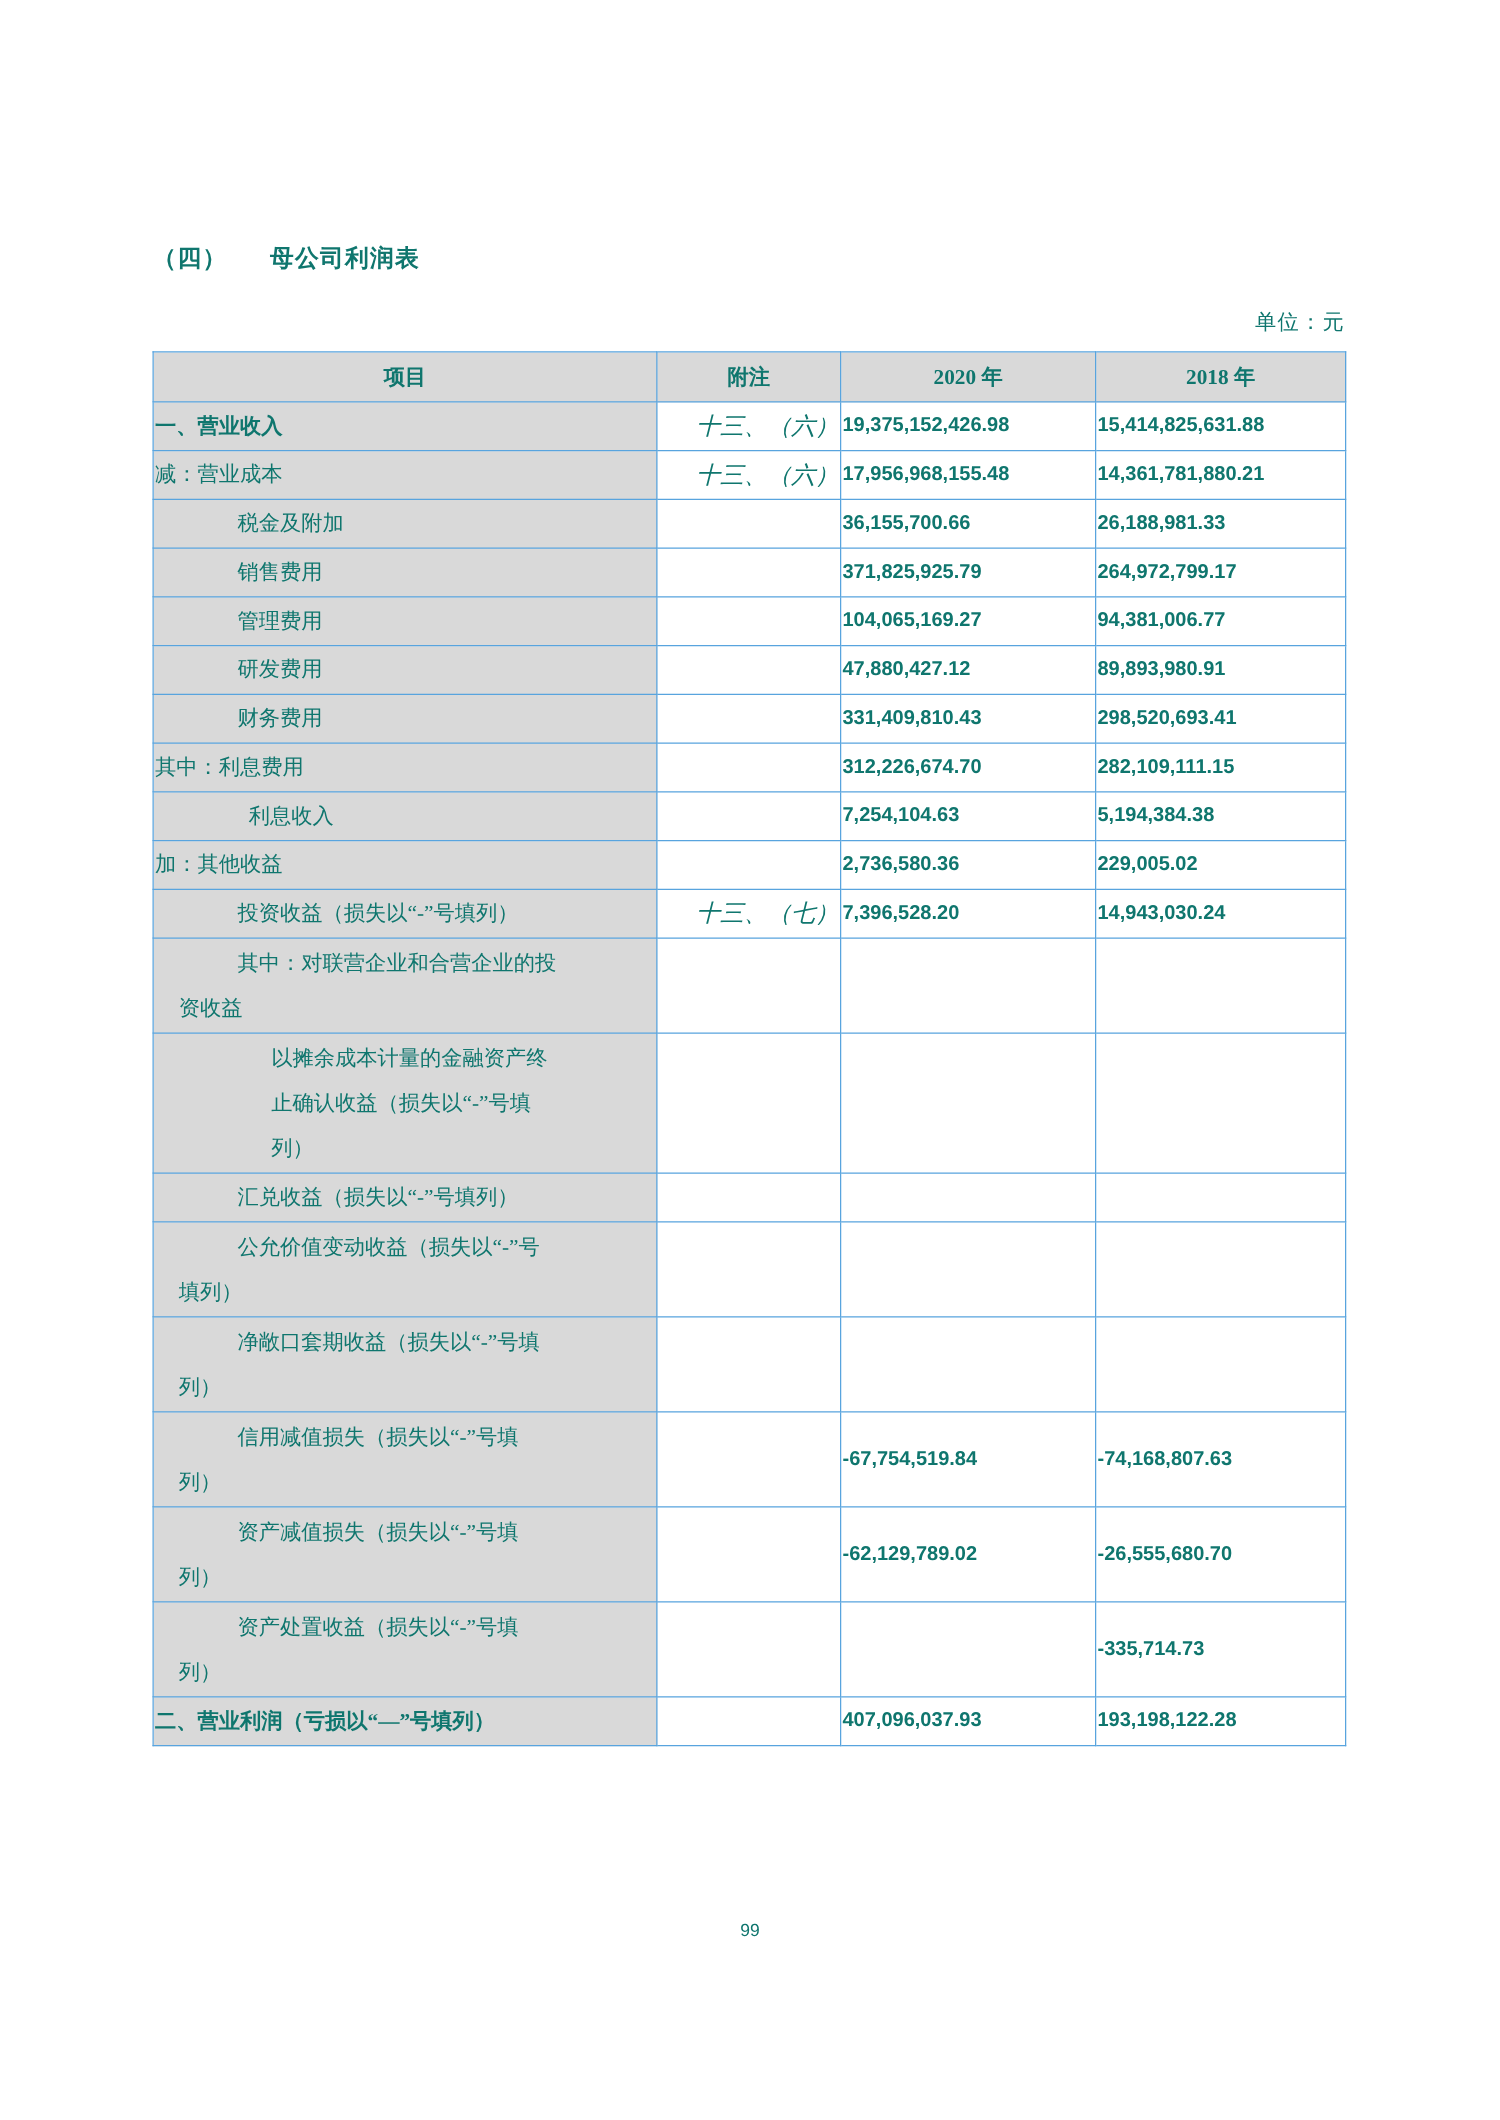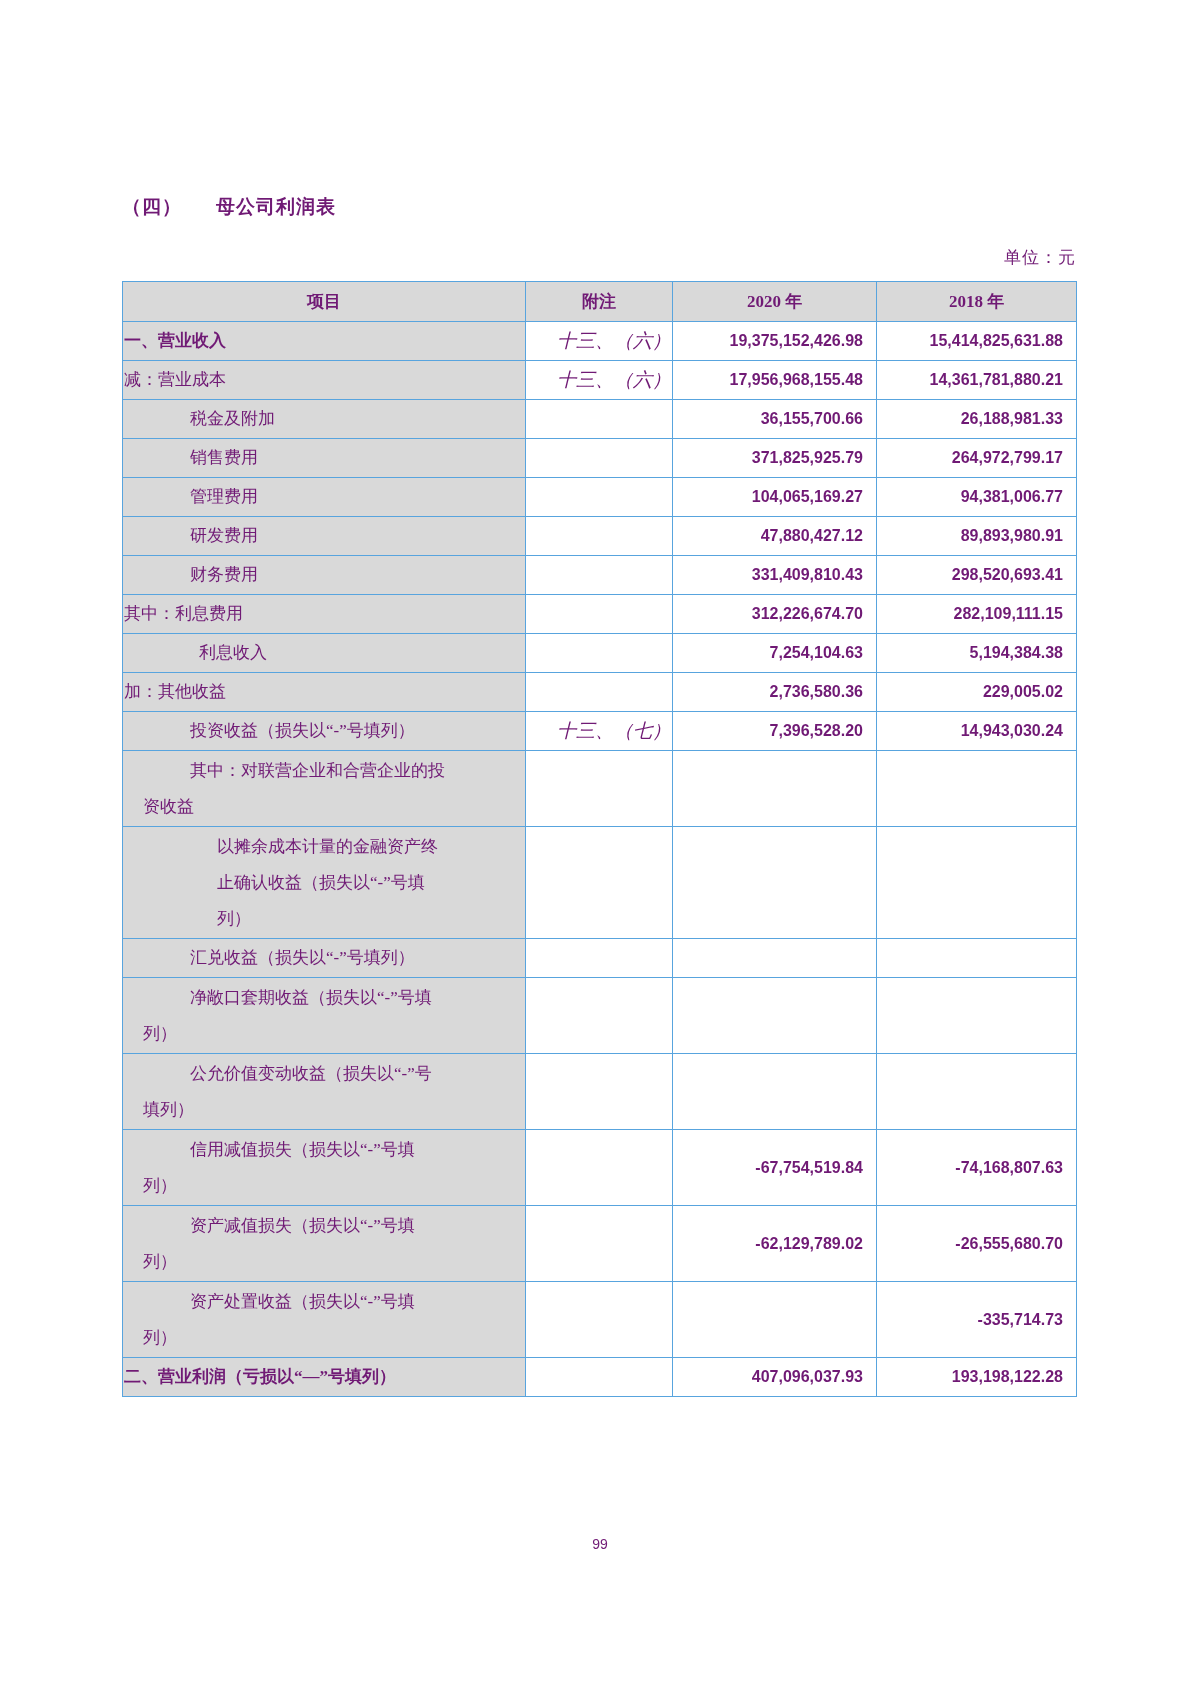--- a/index.html
+++ b/index.html
@@ -1,18 +1,18 @@
 <!DOCTYPE html>
 <html style="--border-c: #58a4de; --fill-c: #d9d9d9;"><head>
 <meta charset="utf-8">
 <style>
   html,body { margin:0; padding:0; background:#ffffff; }
   .page {
     position:relative; width:1200px; height:1696px; background:#ffffff;
-    font-family:"Liberation Serif","DejaVu Serif",serif; color:#701a75;
+    font-family:"Liberation Serif","DejaVu Serif",serif; color:#0f766e;
     overflow:hidden;
   }
   .doc-title {
     position:absolute; left:122px; top:194px;
     font-size:19px; font-weight:700; letter-spacing:1px;
   }
   .doc-title .sect-name { margin-left:34px; }
   .unit-label {
     position:absolute; right:124px; top:246px;
     font-size:17px; letter-spacing:1px;
@@ -32,21 +32,21 @@
   }
   td.cell-item {
     background:var(--fill-c,#d9d9d9);
     font-size:17px; line-height:36px;
     white-space:pre-wrap; padding-right:6px;
   }
   td.cell-note {
     text-align:right; font-size:19px; background:#ffffff;font-style:italic;
   }
   td.cell-val {
-    text-align:right; padding-right:13px; background:#ffffff;
+    text-align:left; padding-right:13px; background:#ffffff;
     font-family:"Liberation Sans","DejaVu Sans",sans-serif;
     font-size:16px; font-weight:700;
   }
   tr.h1 { height:38px; }
   tr.h2 { height:76px; }
   tr.h3 { height:112px; }
   tr.row-bold td.cell-item { font-weight:700; }
   .ind-base  { }
   .ind-l1    { padding-left:20px; text-indent:47px; }
   .ind-l2    { padding-left:16px; text-indent:60px; }
@@ -165,34 +165,34 @@
           <td class="cell-val"></td>
           <td class="cell-val"></td>
         </tr>
         <tr class="h1">
           <td class="cell-item ind-l1">汇兑收益（损失以“-”号填列）</td>
           <td class="cell-note"></td>
           <td class="cell-val"></td>
           <td class="cell-val"></td>
         </tr>
         <tr class="h2">
-          <td class="cell-item ind-l1">净敞口套期收益（损失以“-”号填
-列）</td>
-          <td class="cell-note"></td>
-          <td class="cell-val"></td>
-          <td class="cell-val"></td>
-        </tr>
-        <tr class="h2">
           <td class="cell-item ind-l1">公允价值变动收益（损失以“-”号
 填列）</td>
           <td class="cell-note"></td>
           <td class="cell-val"></td>
           <td class="cell-val"></td>
         </tr>
         <tr class="h2">
+          <td class="cell-item ind-l1">净敞口套期收益（损失以“-”号填
+列）</td>
+          <td class="cell-note"></td>
+          <td class="cell-val"></td>
+          <td class="cell-val"></td>
+        </tr>
+        <tr class="h2">
           <td class="cell-item ind-l1">信用减值损失（损失以“-”号填
 列）</td>
           <td class="cell-note"></td>
           <td class="cell-val">-67,754,519.84</td>
           <td class="cell-val">-74,168,807.63</td>
         </tr>
         <tr class="h2">
           <td class="cell-item ind-l1">资产减值损失（损失以“-”号填
 列）</td>
           <td class="cell-note"></td>

